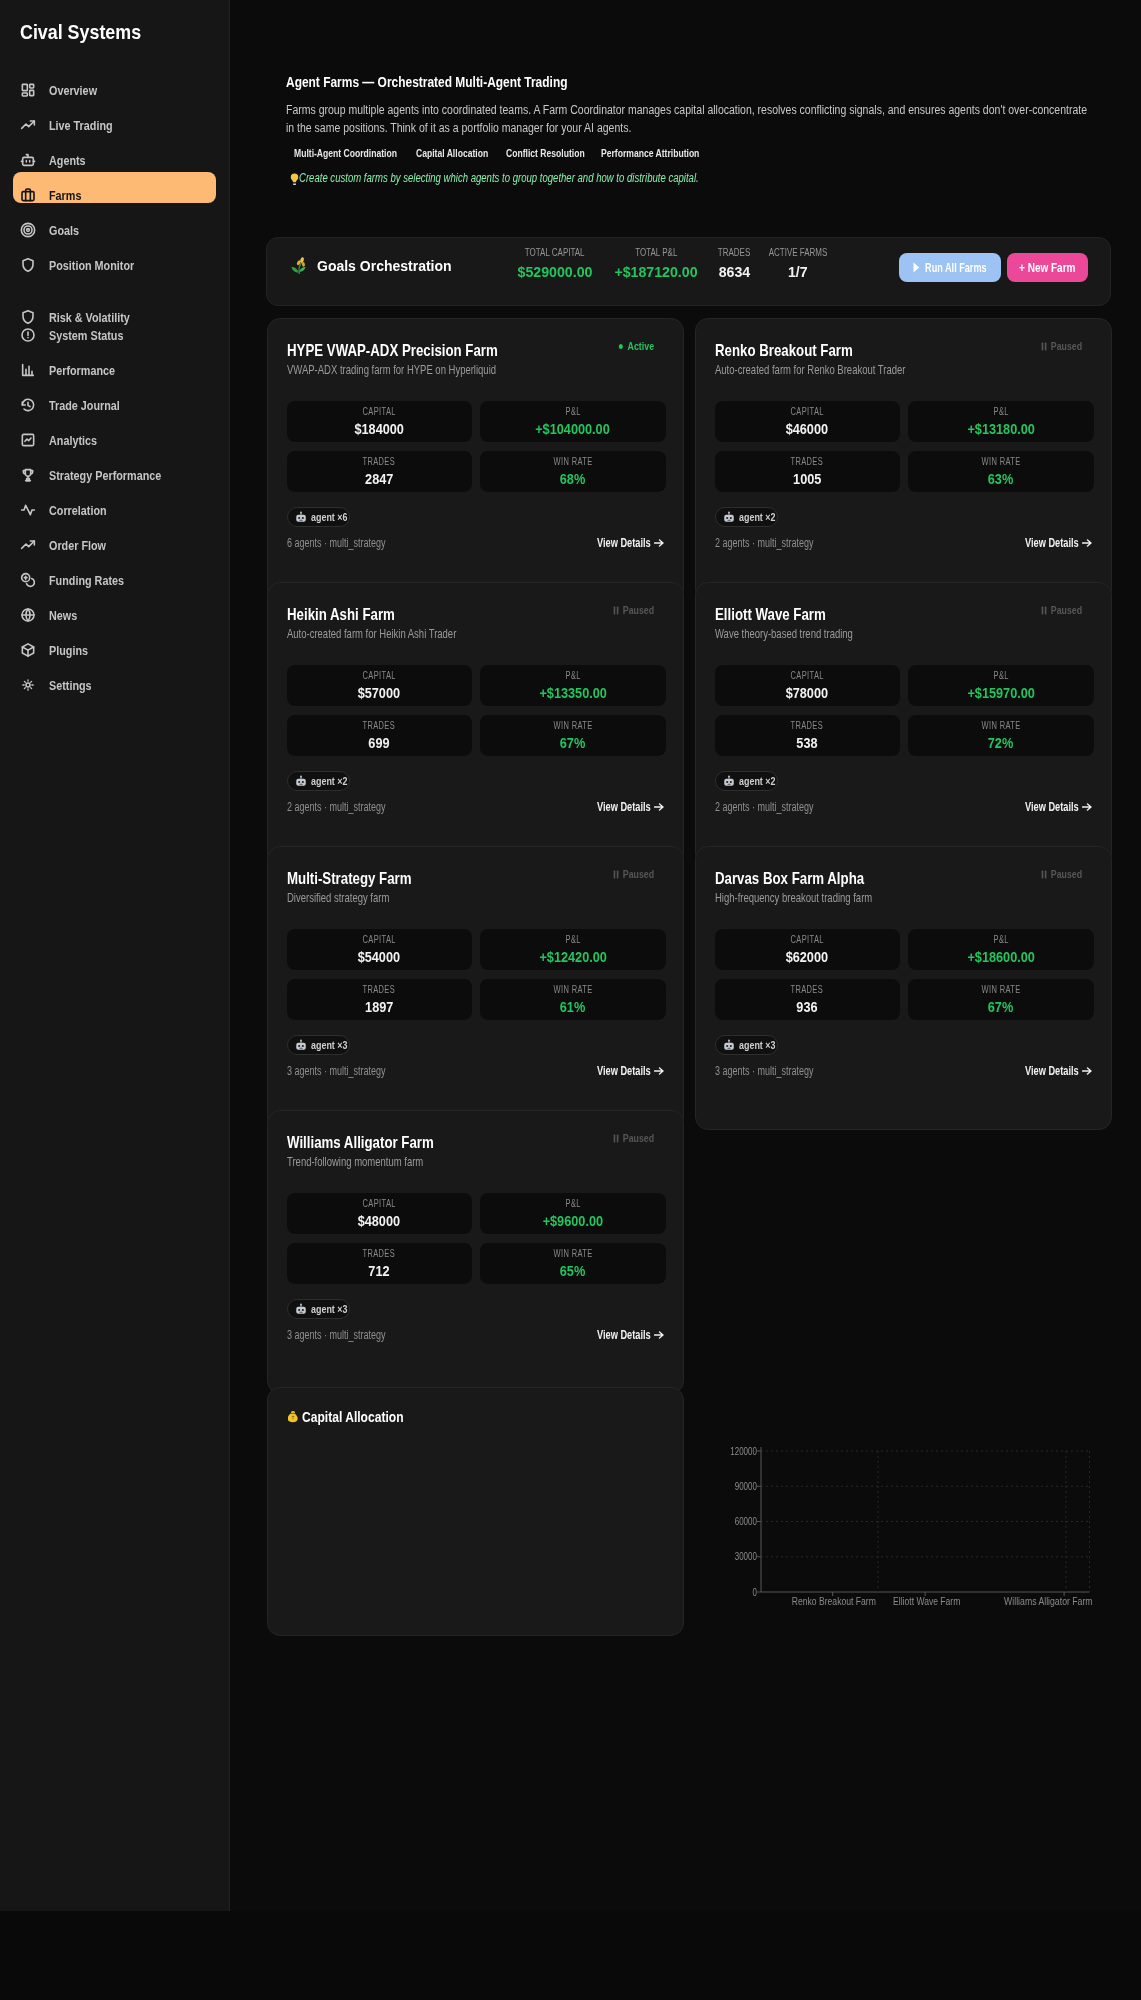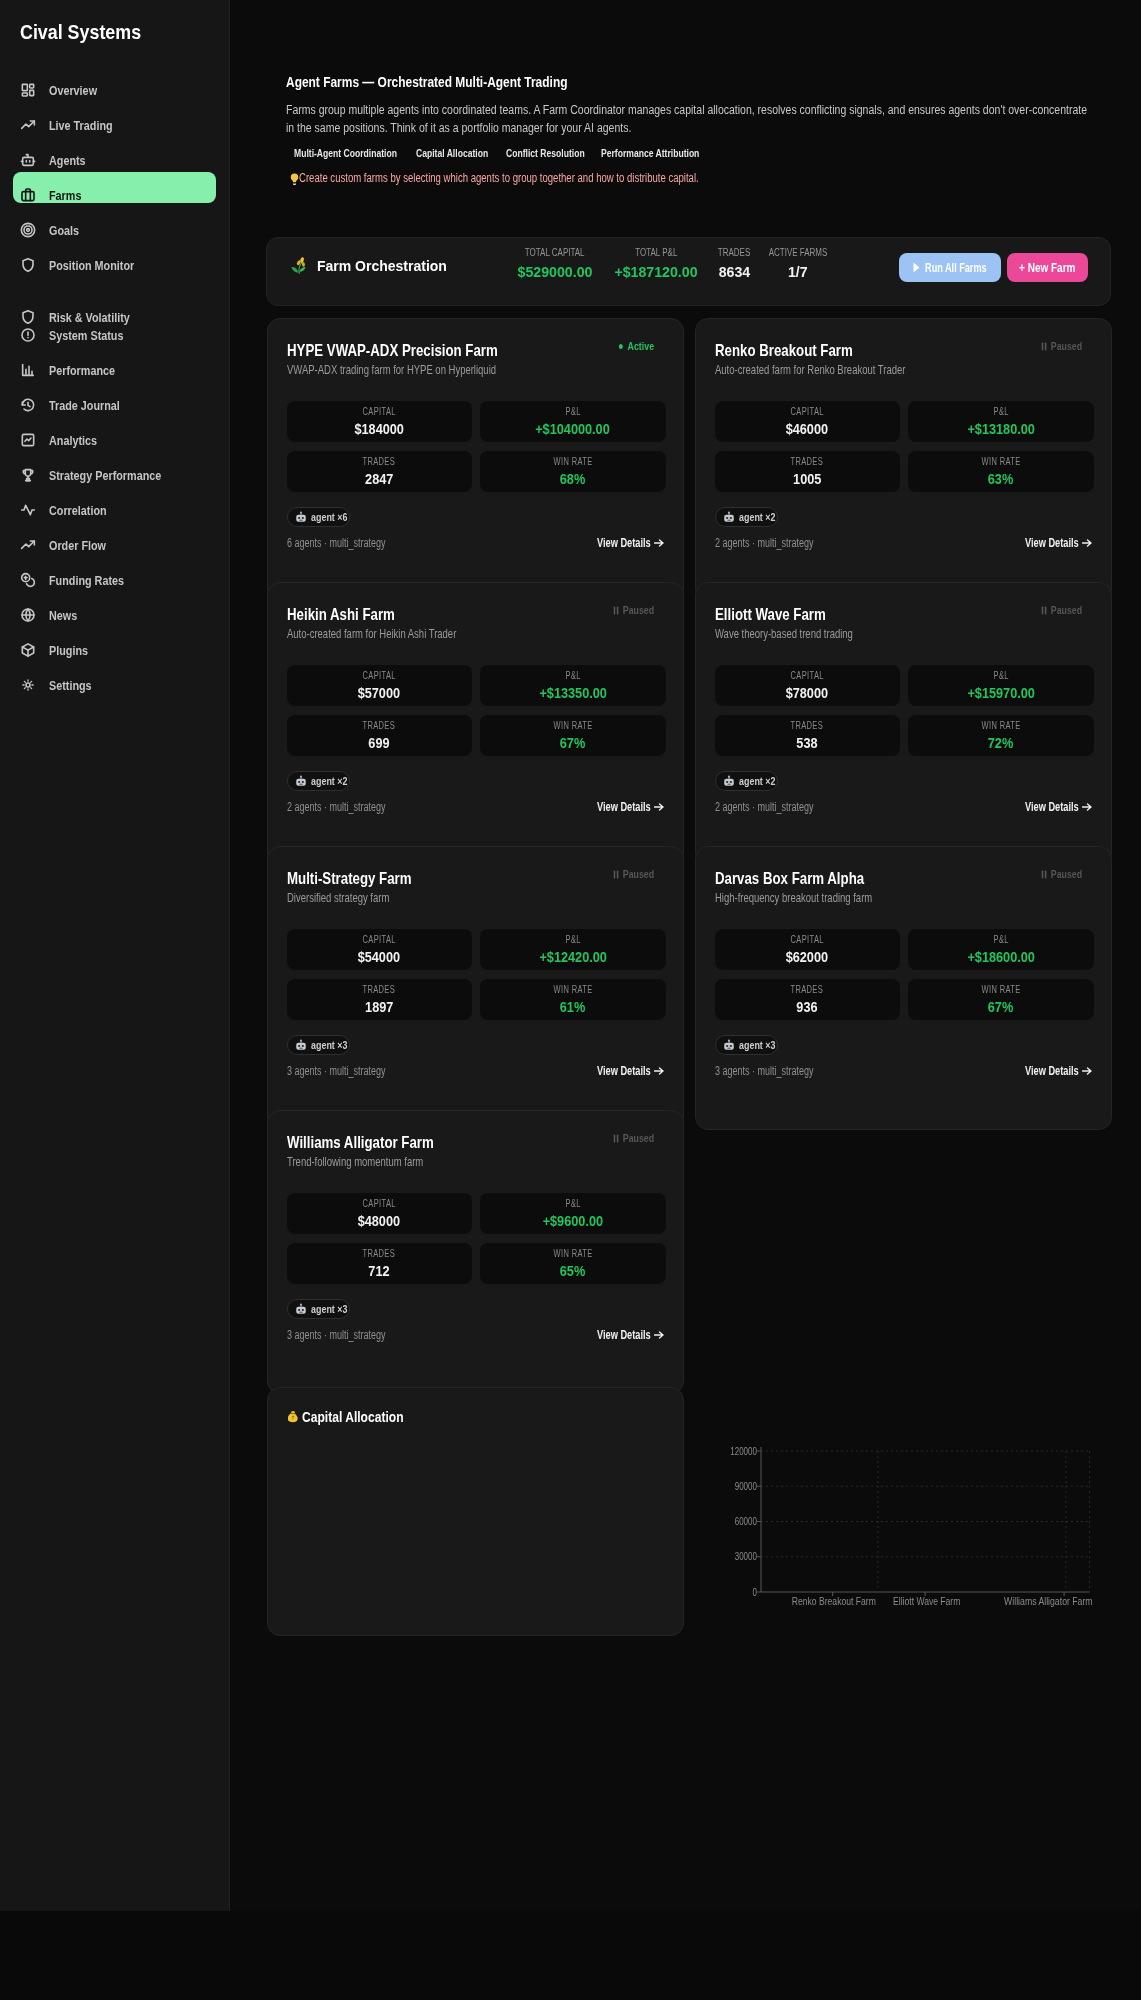--- a/index.html
+++ b/index.html
@@ -4,28 +4,28 @@
 html,body{overflow:hidden}
 body{margin:0;background:#090909;font-family:"Liberation Sans",sans-serif;}
 .app{position:relative;width:1141px;height:2000px;overflow:hidden;background:#090909}
 .mainbg{position:absolute;left:230px;top:0;width:911px;height:1911px;background:#0b0b0b}
 .sb{position:absolute;left:0;top:0;width:230px;height:1911px;background:#161616;border-right:1px solid #222}
 .sbtitle{position:absolute;left:20px;top:20px;font-size:21px;font-weight:700;color:#fff;white-space:nowrap}
 .ni{position:absolute;left:13px;width:203px;height:31px;border-radius:8px;display:flex;align-items:flex-end;color:#c6c6c6;font-size:13.5px;font-weight:700}
 .ni svg{margin-left:7px;flex:none}
 .pill svg,.pill span{flex:none}
 .ni .lbl{margin-left:13px;white-space:nowrap}
-.ni.act{background:#86efac;color:#141414}
+.ni.act{background:#fdba74;color:#141414}
 .cxl{display:inline-block;transform-origin:0 50%;white-space:nowrap}
 .cxc{display:inline-block;transform-origin:50% 50%;white-space:nowrap}
 .cxr{display:inline-block;transform-origin:100% 50%;white-space:nowrap}
 .hdr-title{position:absolute;left:286px;top:74px;font-size:14.5px;font-weight:700;color:#fff}
 .hdr-p{position:absolute;left:286px;top:101px;font-size:12.5px;color:#c9c9c9;line-height:18px}
 .tag{position:absolute;top:147px;font-size:11px;font-weight:700;color:#e8e8e8}
-.tip{position:absolute;left:299px;top:171px;font-size:12.5px;color:#fca5a5}
+.tip{position:absolute;left:299px;top:171px;font-size:12.5px;font-style:italic;color:#86efac}
 .tipbulb{position:absolute;left:290px;top:171.5px}
 .orch{position:absolute;left:266px;top:237px;width:845px;height:69px;background:#181818;border:1px solid #232323;border-radius:12px}
 .orch-title{position:absolute;left:317px;top:258.5px;font-size:14px;line-height:14px;font-weight:700;color:#fff}
 .ost{position:absolute;text-align:center;transform:translateX(-50%)}
 .ost .l{font-size:10px;color:#969696;white-space:nowrap}
 .ost .v{font-size:15px;font-weight:700;margin-top:5px;white-space:nowrap}
 .grn{color:#22c55e}
 .wht{color:#f2f2f2}
 .btn{position:absolute;top:253px;height:29px;border-radius:8px;color:#fff;font-size:12.5px;font-weight:700;display:flex;align-items:center;justify-content:center}
 .card{position:absolute;width:417px;background:#191919;border:1px solid #252525;border-radius:13px;padding:21px 19px 0 19px}
@@ -203,21 +203,21 @@
 <div class="tip"><span class="cxl" style="transform:scaleX(0.765)">Create custom farms by selecting which agents to group together and how to distribute capital.</span></div>
 <div class="orch"></div>
 <div style="position:absolute;left:289px;top:256px"><svg width="19" height="19" viewBox="0 0 24 24" fill="none">
         <path d="M13 22c-1-5 0-10 3-14" stroke="#2f9e44" stroke-width="1.6" stroke-linecap="round"></path>
         <ellipse cx="16.5" cy="5" rx="2.2" ry="3.6" transform="rotate(18 16.5 5)" fill="#f0c040"></ellipse>
         <ellipse cx="12.3" cy="8.5" rx="2" ry="3.2" transform="rotate(30 12.3 8.5)" fill="#e2af32"></ellipse>
         <ellipse cx="18.2" cy="10.5" rx="1.9" ry="3" transform="rotate(-12 18.2 10.5)" fill="#d2a42a"></ellipse>
         <path d="M12 21c-5 0-8-2.5-9-7 5 0 8 2.5 9 7z" fill="#2f9e44"></path>
         <path d="M13 20c4 0 7-2 8-6-4 0-7 2-8 6z" fill="#40b356"></path>
       </svg></div>
-<div class="orch-title"><span class="cxl" style="transform:scaleX(1.0)">Farm Orchestration</span></div>
+<div class="orch-title"><span class="cxl" style="transform:scaleX(1.0)">Goals Orchestration</span></div>
 <div class="ost" style="left:555px;top:247px">
       <div class="l"><span class="cxc" style="transform:scaleX(0.8)">TOTAL CAPITAL</span></div>
       <div class="v grn"><span class="cxc" style="transform:scaleX(0.945)">$529000.00</span></div>
     </div>
 <div class="ost" style="left:656px;top:247px">
       <div class="l"><span class="cxc" style="transform:scaleX(0.8)">TOTAL P&amp;L</span></div>
       <div class="v grn"><span class="cxc" style="transform:scaleX(0.945)">+$187120.00</span></div>
     </div>
 <div class="ost" style="left:734px;top:247px">
       <div class="l"><span class="cxc" style="transform:scaleX(0.8)">TRADES</span></div>

